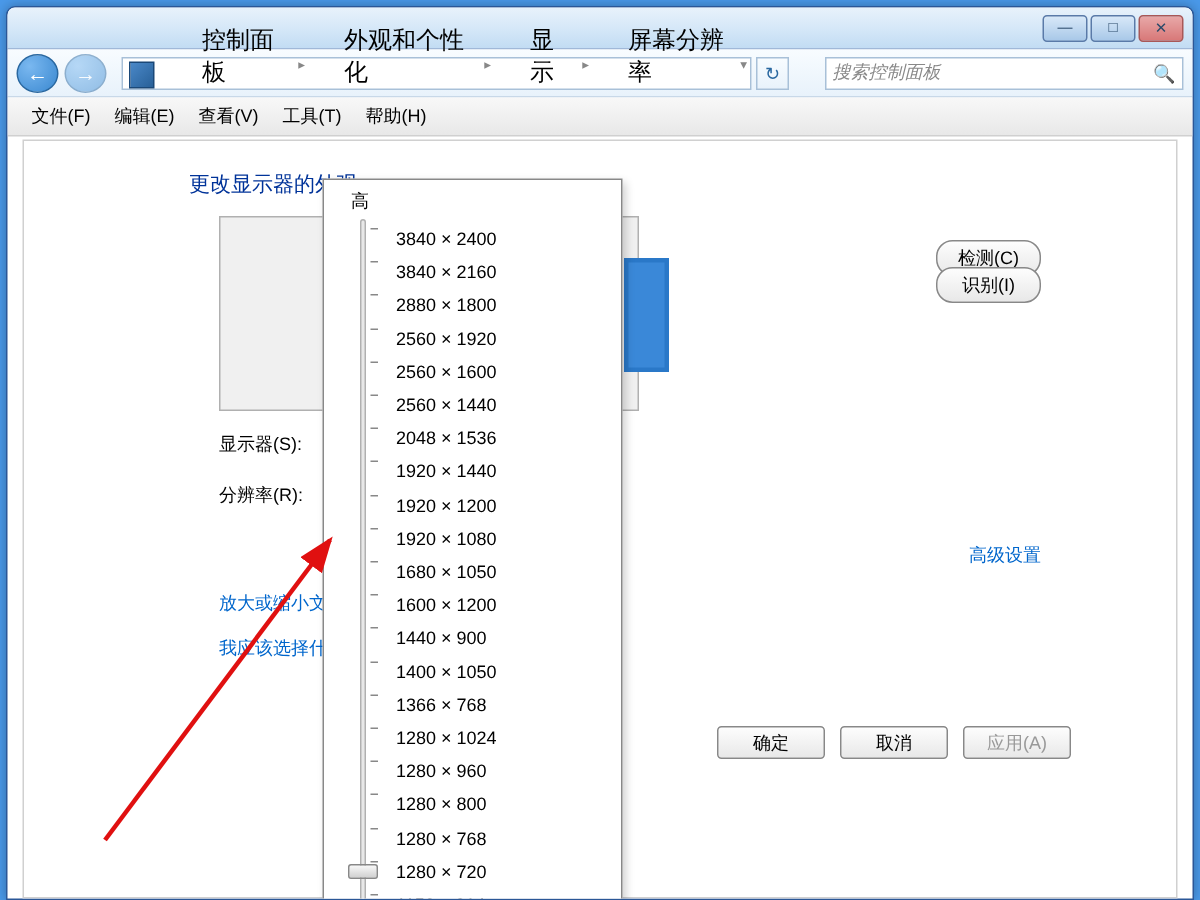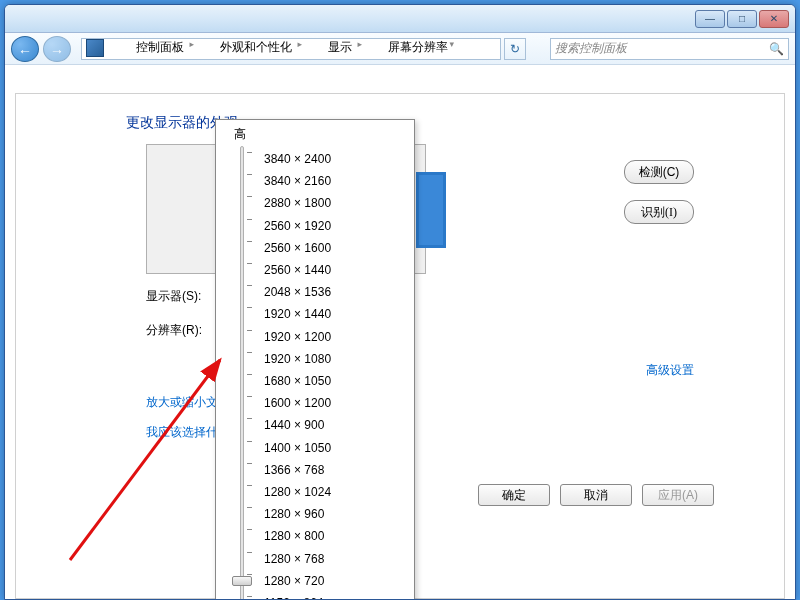--- a/index.html
+++ b/index.html
@@ -7,42 +7,42 @@
   
   .window { position: absolute; left: 4px; top: 4px; right: 4px; bottom: 0; background: #fff; border: 1px solid #2b5797; border-radius: 6px 6px 0 0; box-shadow: 0 0 8px rgba(0,0,0,0.3); overflow: hidden; }
   
   .titlebar { height: 28px; background: linear-gradient(to bottom, #e8f2fb 0%, #d6e8f8 50%, #c2dcf3 100%); border-bottom: 1px solid #a0b8d8; display: flex; align-items: center; justify-content: flex-end; padding-right: 6px; }
   .win-btn { width: 30px; height: 18px; margin-left: 2px; border: 1px solid #5a7aa8; border-radius: 3px; background: linear-gradient(to bottom, #d8e8f8, #a8c8e8); display: flex; align-items: center; justify-content: center; font-size: 10px; color: #2b4a6a; cursor: pointer; }
   .win-btn.close { background: linear-gradient(to bottom, #e8a8a8, #d87878); border-color: #a85858; }
   
   .navbar { height: 32px; background: linear-gradient(to bottom, #f8fcff, #e8f2fb); border-bottom: 1px solid #c8d8e8; display: flex; align-items: center; padding: 0 6px; gap: 4px; }
   .nav-btn { width: 28px; height: 26px; border-radius: 50%; background: radial-gradient(circle at 30% 30%, #7ab8f0, #3a88d0); border: 1px solid #2a68a0; display: flex; align-items: center; justify-content: center; color: #fff; font-size: 14px; cursor: pointer; }
   .nav-btn.disabled { opacity: 0.5; }
-  .breadcrumb { flex: 0 0 420px; height: 22px; border: 1px solid #a8c0d8; background: #fff; display: flex; align-items: flex-start; font-size: 12px; margin-left: 6px; gap: 24px; }
+  .breadcrumb { flex: 0 0 420px; height: 22px; border: 1px solid #a8c0d8; background: #fff; display: flex; align-items: flex-end; font-size: 16px; margin-left: 6px; gap: 24px; }
   .bc-icon { width: 18px; height: 18px; margin: 0 4px; background: linear-gradient(135deg, #4a88c8, #286098); border: 1px solid #1a4878; }
   .bc-seg { padding: 0 8px 0 4px; cursor: pointer; position: relative; }
   .bc-seg::after { content: "▸"; position: absolute; right: -2px; color: #888; font-size: 9px; }
   .bc-seg:last-child::after { content: "▾"; right: 2px; }
   .bc-refresh { width: 22px; height: 22px; border: 1px solid #a8c0d8; background: linear-gradient(to bottom, #f8fcff, #e8f2fb); display: flex; align-items: center; justify-content: center; color: #2a68a0; font-size: 12px; cursor: pointer; margin-left: -1px; }
   .searchbox { flex: 1; height: 22px; border: 1px solid #a8c0d8; background: #fff; margin-left: 20px; display: flex; align-items: center; padding: 0 4px; font-size: 12px; color: #888; font-style: italic; }
   .searchbox .mag { margin-left: auto; color: #4a88c8; font-style: normal; }
   
   .menubar { height: 26px; background: linear-gradient(to bottom, #f8f8f8, #e8e8e8); border-bottom: 1px solid #d0d0d0; display: flex; align-items: center; padding: 0 8px; font-size: 12px; }
   .menu-item { padding: 4px 8px; cursor: pointer; }
   
   .content { position: absolute; top: 88px; left: 0; right: 0; bottom: 0; background: #fff; border: 1px solid #d0d0d0; margin: 0 10px 0 10px; }
   
   .heading { font-size: 14px; color: #003399; padding: 20px 0 8px 110px; }
   
   .monitor-preview { position: absolute; left: 130px; top: 50px; width: 280px; height: 130px; border: 1px solid #b0b0b0; background: #f0f0f0; }
   .monitor-highlight { position: absolute; left: 400px; top: 78px; width: 30px; height: 76px; border: 3px solid #2a78c8; background: #3a88d8; }
   
   .side-btn { position: absolute; right: 90px; width: 70px; height: 24px; border: 1px solid #888; border-radius: 11px; background: linear-gradient(to bottom, #fdfdfd, #e8e8e8); font-size: 12px; cursor: pointer; }
   .btn-detect { top: 66px; }
-  .btn-identify { top: 106px; font-family: Liberation Serif, serif; }
+  .btn-identify { top: 84px; }
   
   .label-row { position: absolute; left: 130px; font-size: 12px; }
   .lbl-display { top: 194px; }
   .lbl-res { top: 228px; }
   
   .adv-link { position: absolute; right: 90px; top: 268px; font-size: 12px; color: #0066cc; cursor: pointer; }
   .link-zoom { position: absolute; left: 130px; top: 300px; font-size: 12px; color: #0066cc; cursor: pointer; }
   .link-which { position: absolute; left: 130px; top: 330px; font-size: 12px; color: #0066cc; cursor: pointer; }
   
   .bottom-btns { position: absolute; right: 70px; top: 375px; display: flex; gap: 10px; }
@@ -83,20 +83,27 @@
       <span class="bc-seg">显示</span>
       <span class="bc-seg">屏幕分辨率</span>
     </div>
     <div class="bc-refresh">↻</div>
     <div class="searchbox">
       <span>搜索控制面板</span>
       <span class="mag">🔍</span>
     </div>
   </div>
 
+  <div class="menubar">
+    <div class="menu-item">文件(F)</div>
+    <div class="menu-item">编辑(E)</div>
+    <div class="menu-item">查看(V)</div>
+    <div class="menu-item">工具(T)</div>
+    <div class="menu-item">帮助(H)</div>
+  </div>
 
   <div class="content">
     <div class="heading">更改显示器的外观</div>
 
     <div class="monitor-preview"></div>
     <div class="monitor-highlight"></div>
 
     <button class="side-btn btn-detect">检测(C)</button>
     <button class="side-btn btn-identify">识别(I)</button>
 

